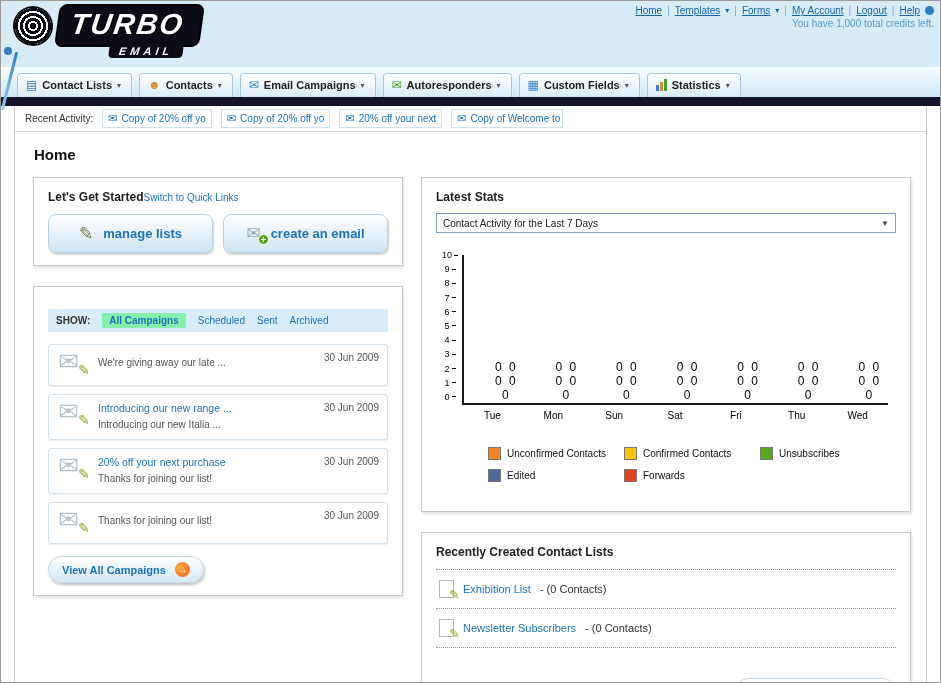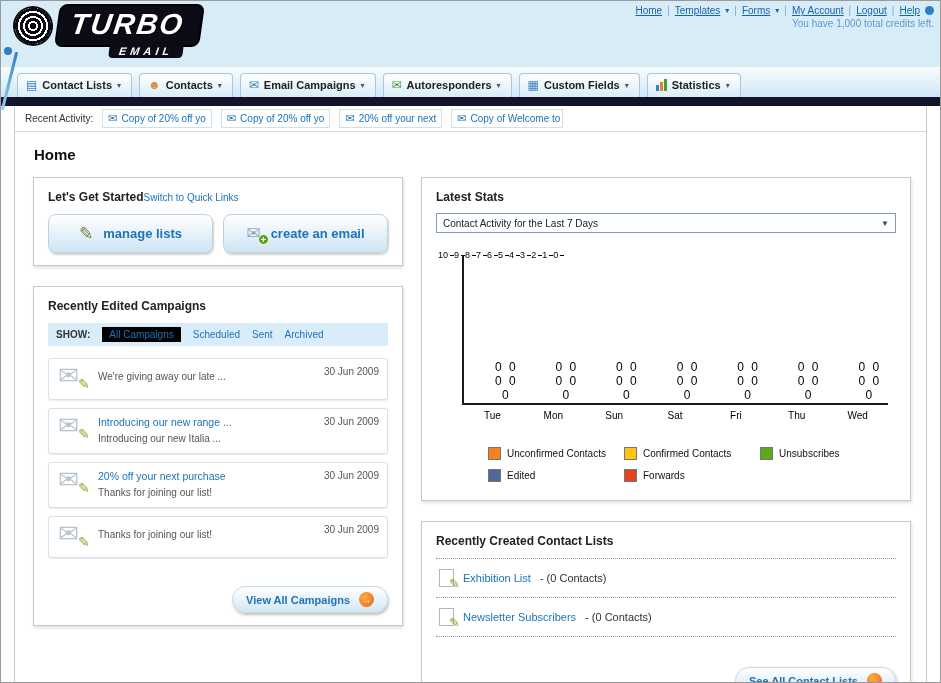--- a/index.html
+++ b/index.html
@@ -120,34 +120,34 @@
     color:#fff; font-size:9px; line-height:10px; text-align:center; font-weight:bold;
   }
 
   
   .filter-row {
     background:#d9ecf9; display:flex; align-items:center; gap:12px;
     font-size:10px; padding:4px 8px; margin:10px 0 12px 0;
   }
   .show-label { font-weight:bold; color:#333; }
   .filter { color:#1c73b9; cursor:pointer; }
-  .filter.selected { background:#000000; padding:2px 7px; font-weight:normal; }
+  .filter.selected { background:#86efac; padding:2px 7px; font-weight:bold; }
   .camp-item {
     display:flex; align-items:flex-start; gap:9px;
     border:1px solid #d5e2ec; border-radius:3px; padding:7px 8px;
     margin-bottom:8px; box-shadow:0 1px 1px rgba(0,0,0,.07); background:#fff;
   }
   .camp-icon { position:relative; width:32px; height:26px; flex:0 0 32px; }
   .camp-icon .env { position:absolute; left:1px; top:-5px; font-size:25px; color:#b8c4cc; }
   .camp-icon .pen { position:absolute; right:-1px; bottom:0; font-size:14px; color:#8ea62e; }
   .camp-text { flex:1; }
   .camp-title { color:#1c73b9; font-size:10.5px; cursor:pointer; display:block; }
   .camp-sub { color:#555; font-size:10px; margin-top:3px; }
   .camp-date { color:#555; font-size:10px; white-space:nowrap; }
-  .panel-footer { display:flex; justify-content:flex-end; margin-top:28px; }
+  .panel-footer { display:flex; justify-content:flex-start; margin-top:12px; }
   .small-btn {
     display:inline-flex; align-items:center; gap:9px;
     border:1px solid #c4d8e6; border-radius:14px;
     background:linear-gradient(#ffffff,#d3e7f4);
     padding:5px 13px; color:#1c73b9; font-weight:bold; font-size:11px;
     box-shadow:1px 2px 3px rgba(0,0,0,.25); cursor:pointer;
   }
   .arrow-circle {
     width:15px; height:15px; border-radius:50%;
     background:radial-gradient(circle at 35% 35%, #fbb03b, #f15a24);
@@ -156,32 +156,32 @@
 
   
   .dropdown {
     margin:9px 0 4px 0; border:1px solid #7f9db9; background:#fff;
     height:20px; display:flex; align-items:center; justify-content:space-between;
     padding:0 6px; font-size:10px; color:#222; cursor:pointer;
   }
   .dd-arrow { font-size:8px; color:#444; }
   .chart { display:flex; margin:22px 8px 0 2px; }
   .yaxis {
-    width:24px; height:150px; display:flex; 
-    justify-content:space-between; align-items:flex-start;
+    width:24px; height:150px; display:flex; flex-direction:column;
+    justify-content:space-between; align-items:center;
     font-size:9px; color:#000; margin:-4px 0;
   }
   .ytick { display:flex; align-items:center; line-height:8px; }
   .ytick::after { content:""; display:inline-block; width:4px; height:1px; background:#000; margin-left:2px; }
   .plot { flex:1; height:150px; border-left:2px solid #1a1a1a; border-bottom:2px solid #1a1a1a; position:relative; }
   .groups { position:absolute; left:0; right:0; bottom:1px; display:flex; }
   .chart-group { flex:1; text-align:center; font-size:12px; letter-spacing:2px; color:#000;margin-left:24px; }
   .cats { display:flex; margin-left:26px; margin-right:8px; margin-top:5px; }
   .chart-cat { flex:1; text-align:center; font-size:10px; color:#000; }
-  .legend { display:flex; flex-wrap:wrap; width:408px; margin:26px 0 6px 52px; row-gap:9px; }
+  .legend { display:flex; flex-wrap:wrap; width:408px; margin:26px 0 17px 52px; row-gap:9px; }
   .legend-item { width:136px; display:flex; align-items:center; gap:6px; font-size:10px; color:#111; }
   .swatch { width:13px; height:13px; border:1px solid #777; flex:0 0 13px; }
 
   
   .cl-title { padding-bottom:10px; border-bottom:1px dotted #999; }
   .list-item {
     display:flex; align-items:center; gap:9px; padding:10px 3px;
     border-bottom:1px dotted #999; font-size:11px;
   }
   .page-icon { position:relative; width:15px; height:18px; background:#fff; border:1px solid #b5b5b5; flex:0 0 15px; }
@@ -303,21 +303,20 @@
               <span>manage lists</span>
             </div>
             <div class="big-btn">
               <span class="btn-icon">✉<i class="plus">+</i></span>
               <span>create an email</span>
             </div>
           </div>
         </div>
 
         <div class="panel">
-          <div class="panel-title">Recently Edited Campaigns</div>
           <div class="filter-row">
             <span class="show-label">SHOW:</span>
             <span class="filter selected">All Campaigns</span>
             <span class="filter">Scheduled</span>
             <span class="filter">Sent</span>
             <span class="filter">Archived</span>
           </div>
 
           <div class="camp-item">
             <span class="camp-icon">

